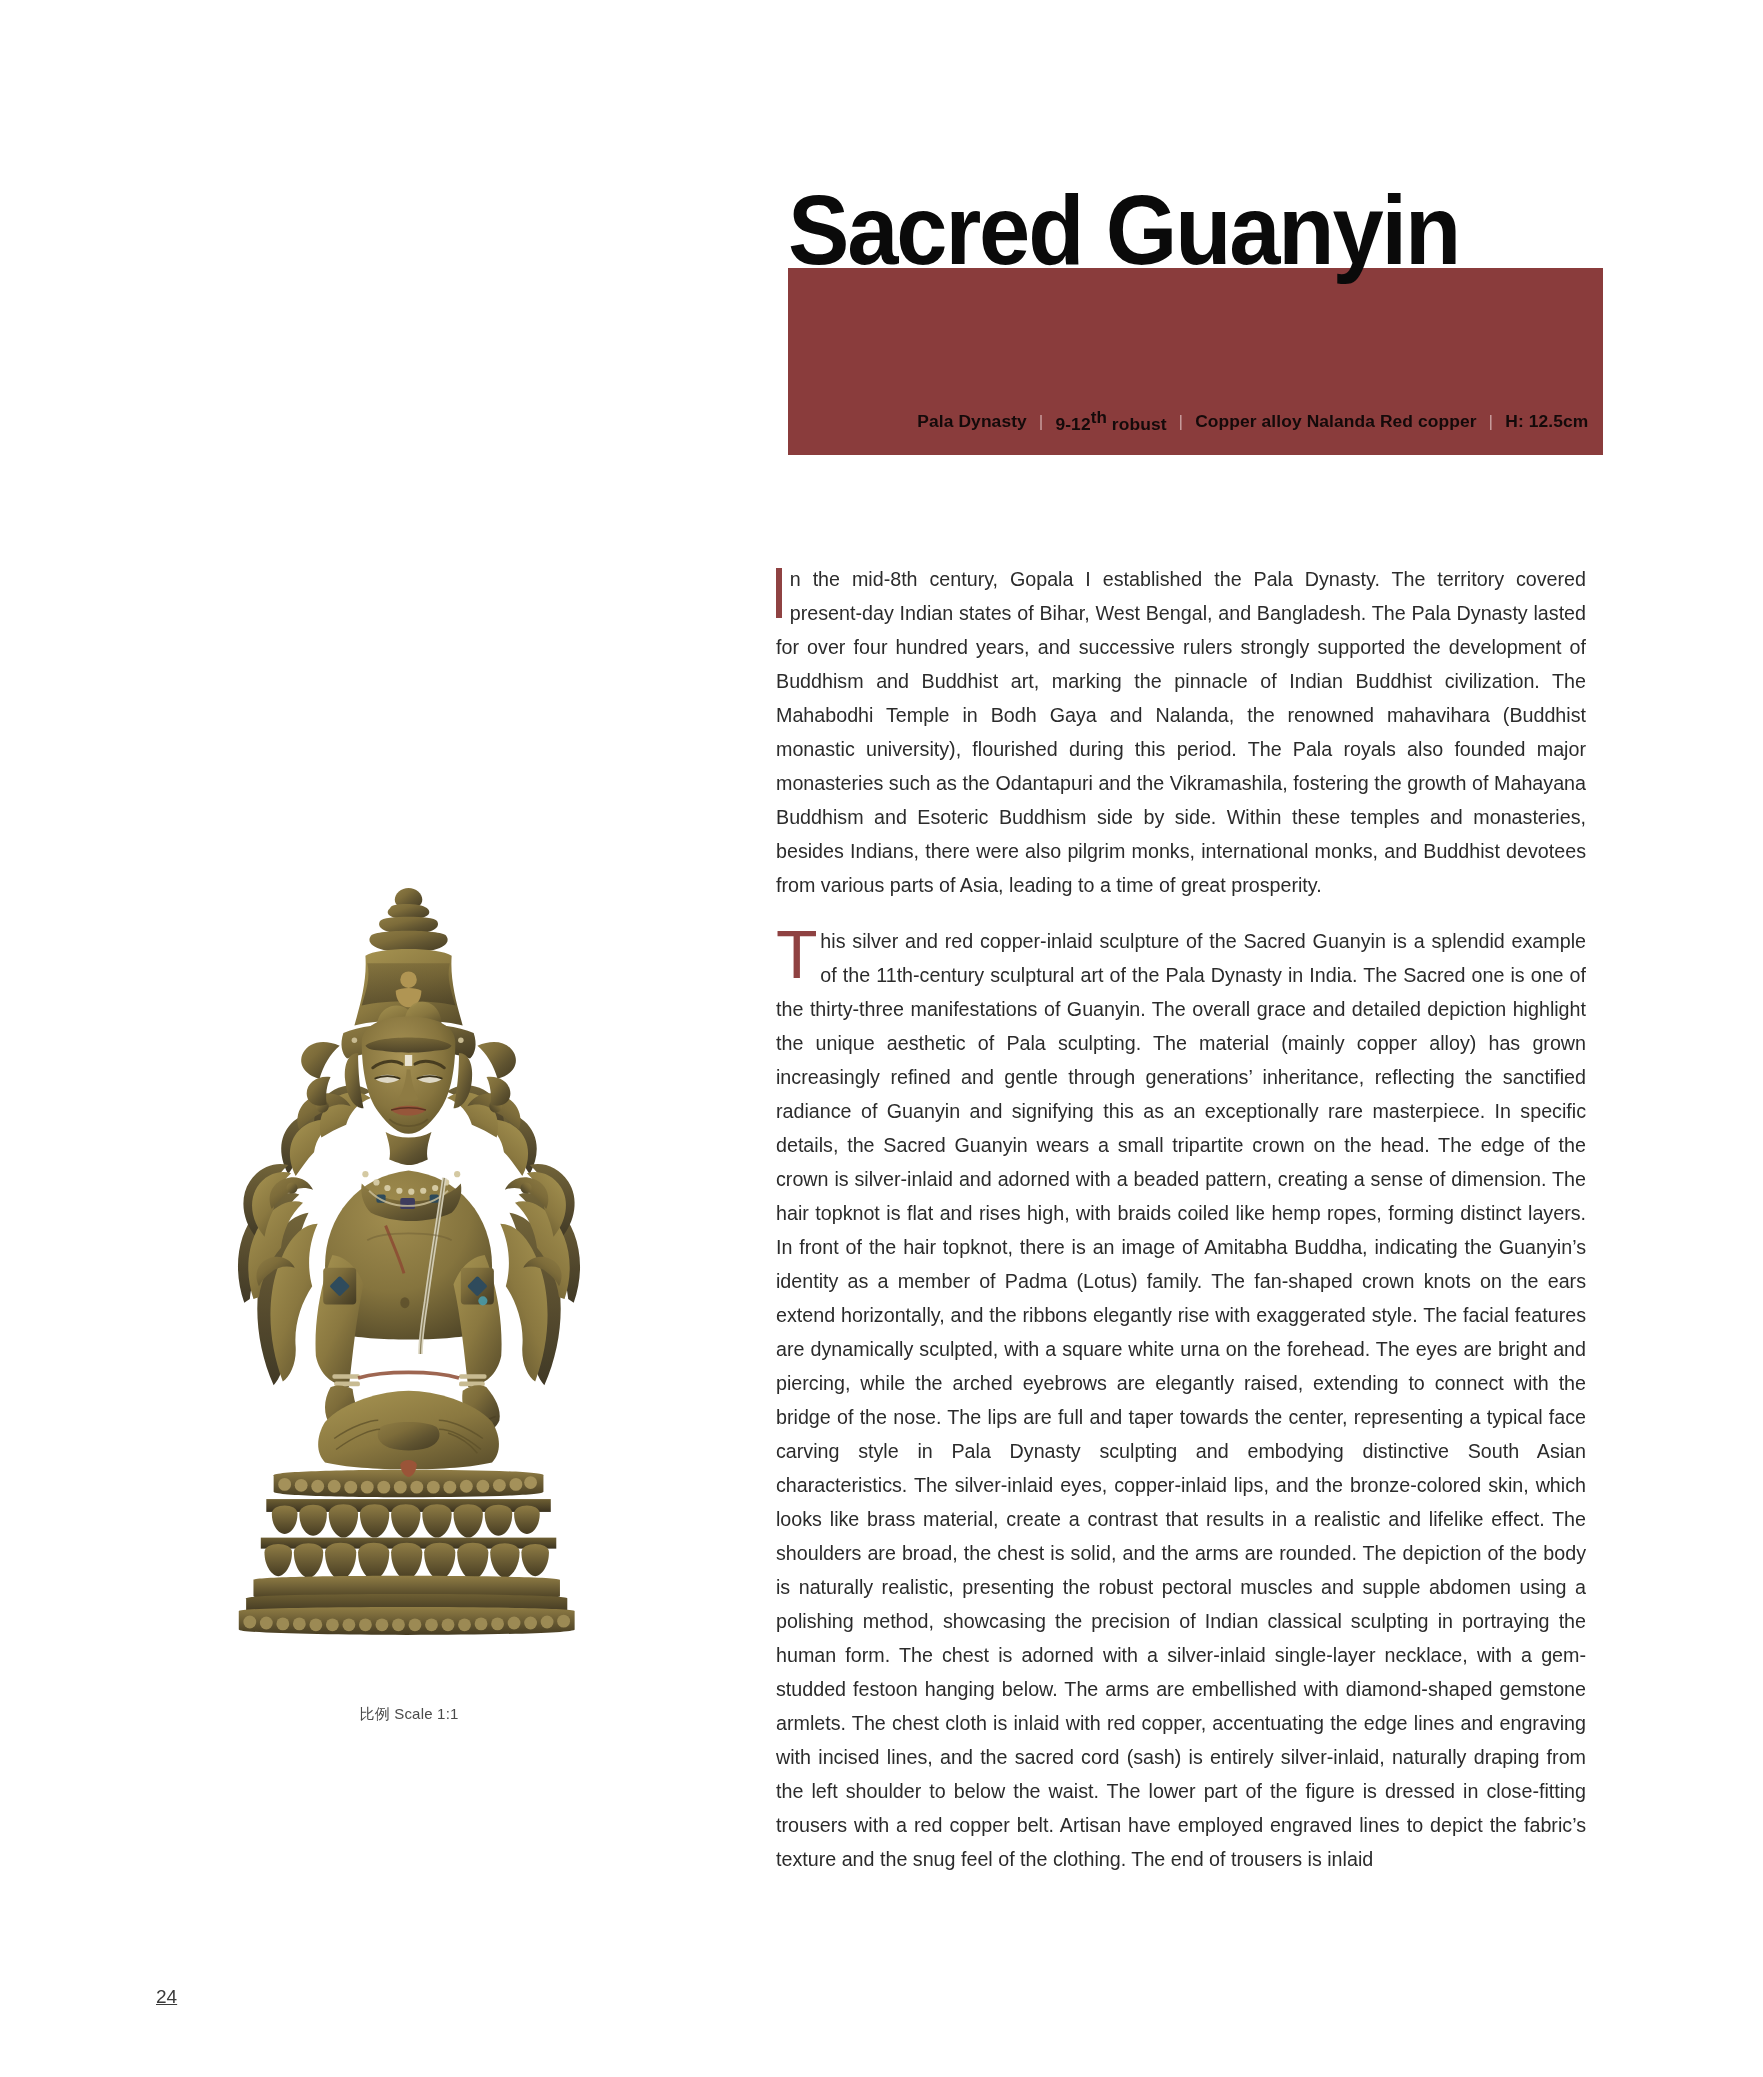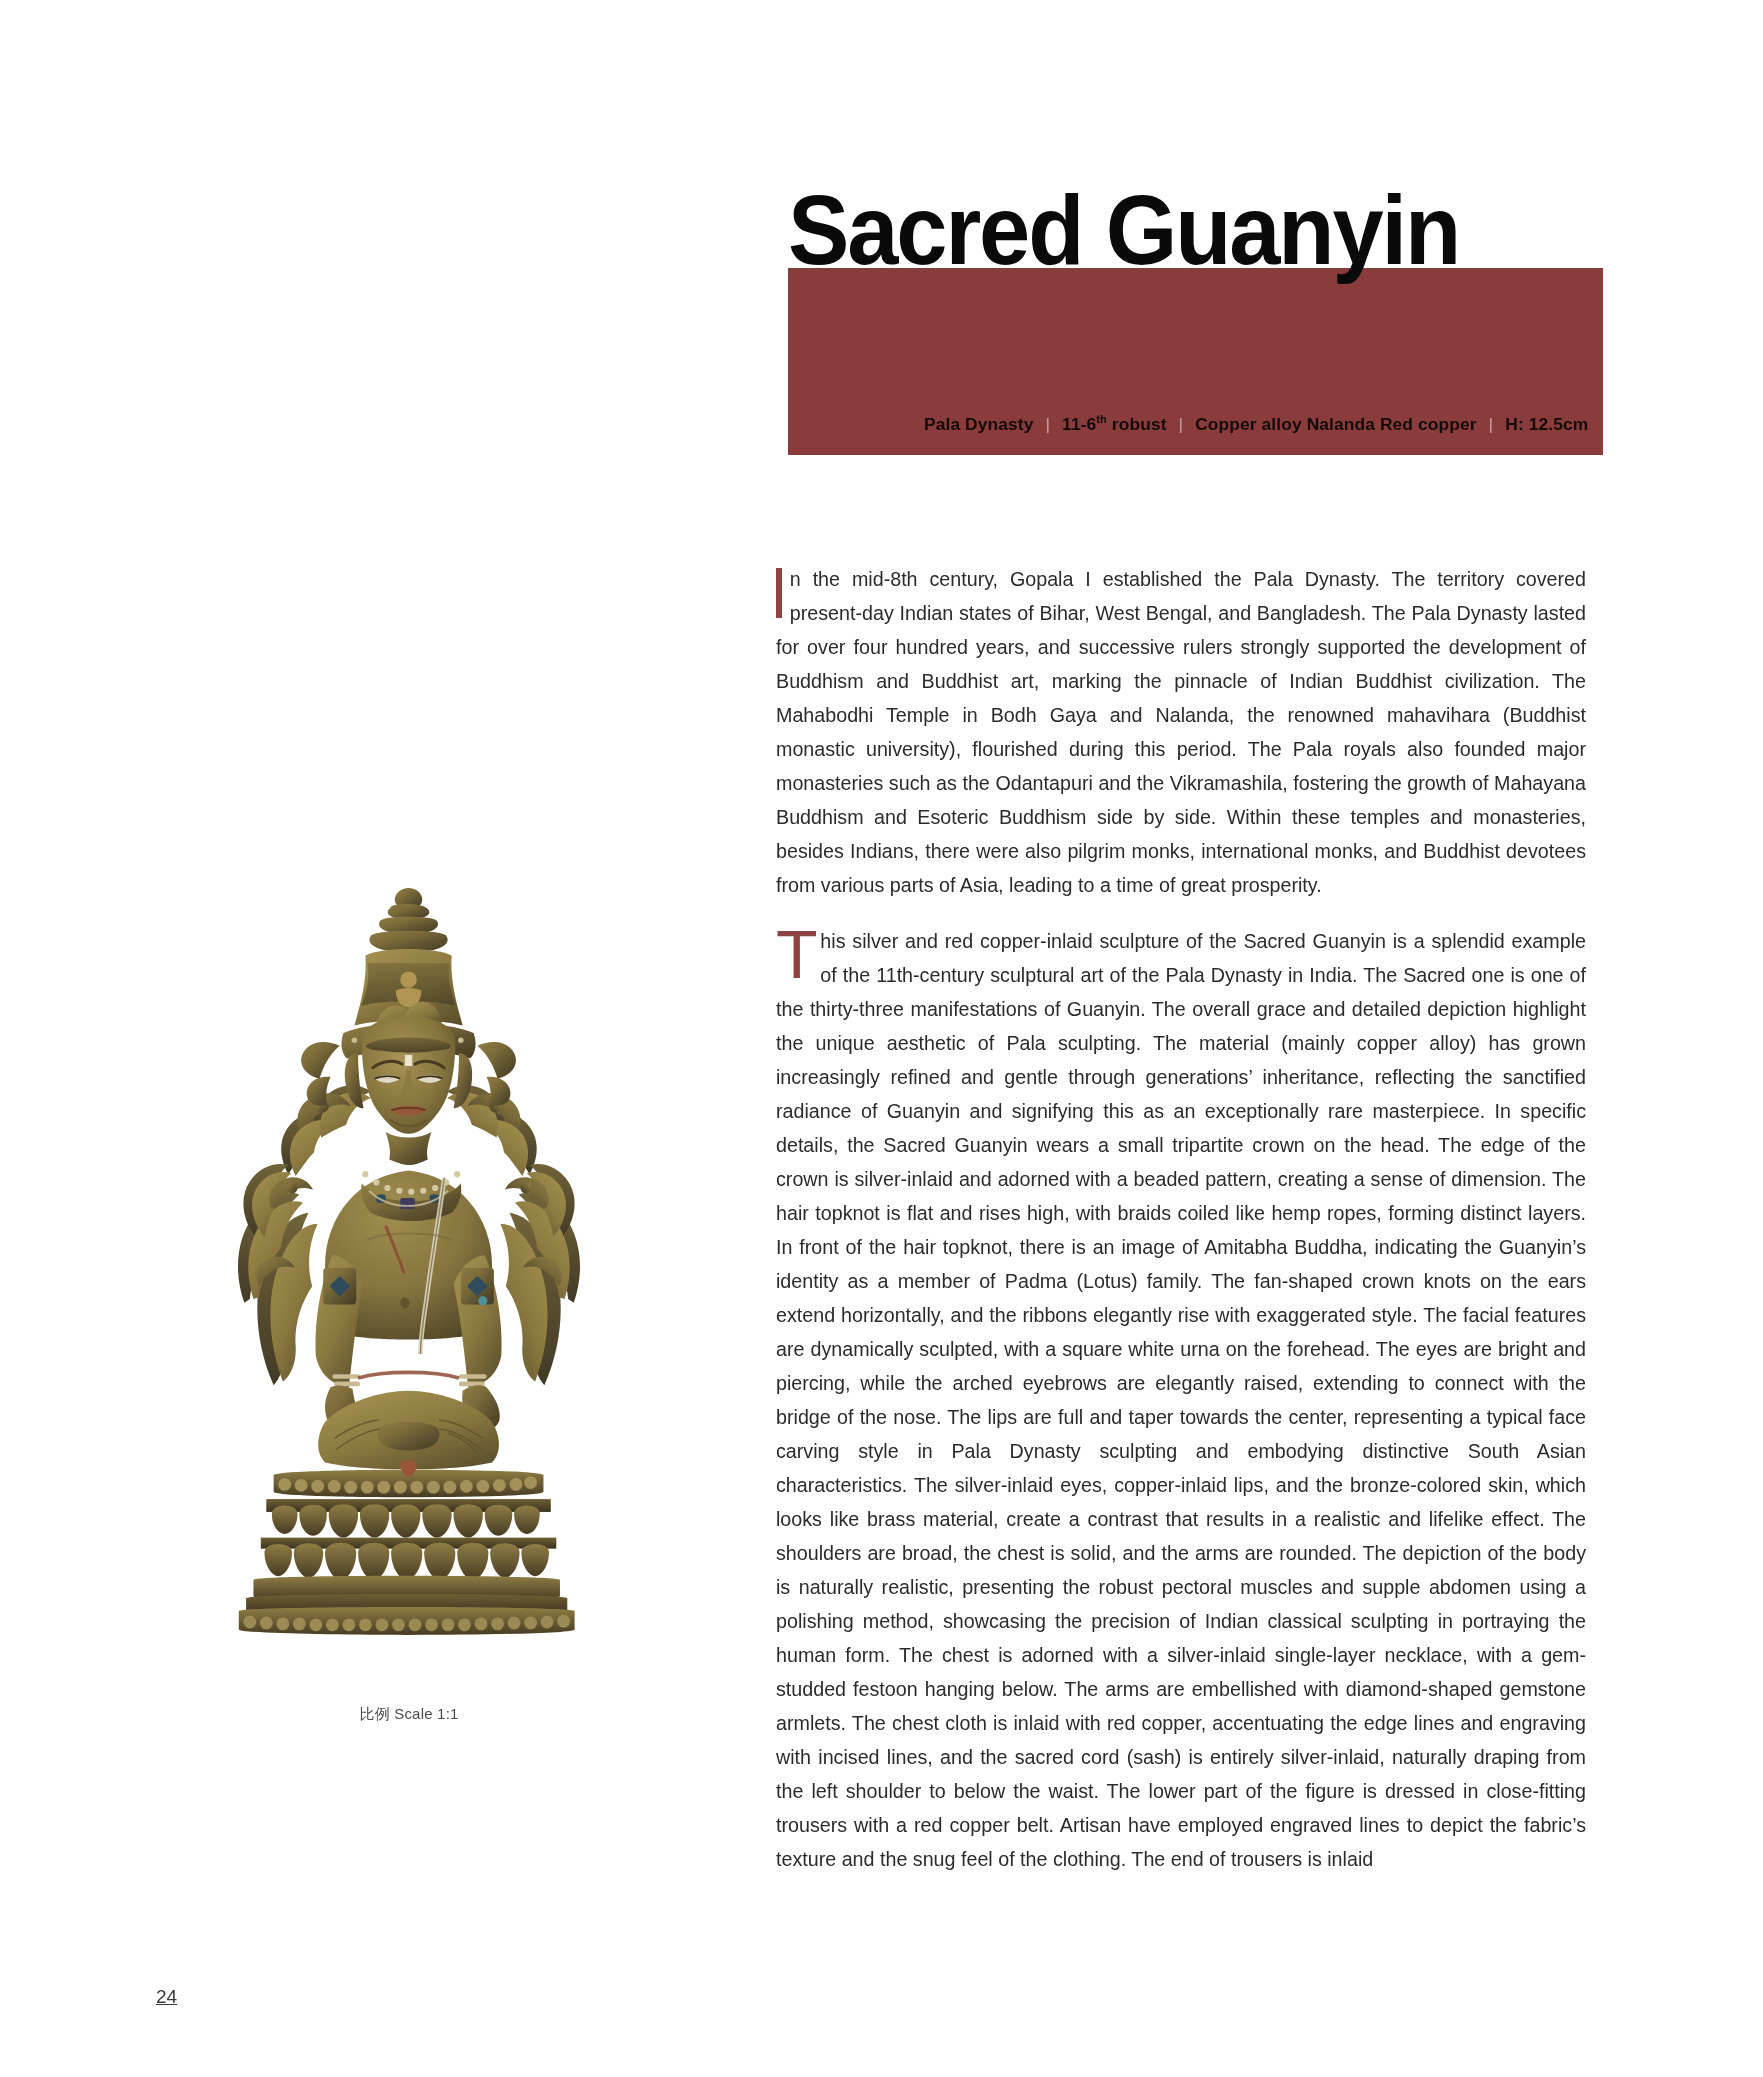--- a/index.html
+++ b/index.html
@@ -66,21 +66,21 @@
     font-weight: 700;
     color: #140a0a;
     letter-spacing: 0.1px;
   }
   .subtitle-row .seg { white-space: nowrap; }
   .subtitle-row .sep {
     color: #c9a0a0;
     font-weight: 400;
     padding: 0 12px;
   }
-  .sup { font-size: 11px; vertical-align: super; }
+  .sup { font-size: 17px; vertical-align: super; }
 
   
   .body-col {
     position: absolute;
     left: 776px;
     top: 562px;
     width: 826px;
     font-size: 19.7px;
     line-height: 34px;
     color: #2b2b2b;
@@ -146,21 +146,21 @@
 <body>
 
 <div class="page">
 
   <div class="header-block">
     <div class="banner"></div>
     <h1 class="title">Sacred Guanyin</h1>
     <div class="subtitle-row">
       <span class="seg">Pala Dynasty</span>
       <span class="sep">|</span>
-      <span class="seg"><span>11-6</span><span class="sup">th</span>&nbsp;<span>robust</span></span>
+      <span class="seg"><span>9-12</span><span class="sup">th</span>&nbsp;<span>robust</span></span>
       <span class="sep">|</span>
       <span class="seg">Copper alloy  Nalanda  Red copper</span>
       <span class="sep">|</span>
       <span class="seg">H: 12.5cm</span>
     </div>
   </div>
 
   <div class="plate">
     <svg viewBox="0 0 595 860" xmlns="http://www.w3.org/2000/svg" aria-hidden="true">
       <defs>

